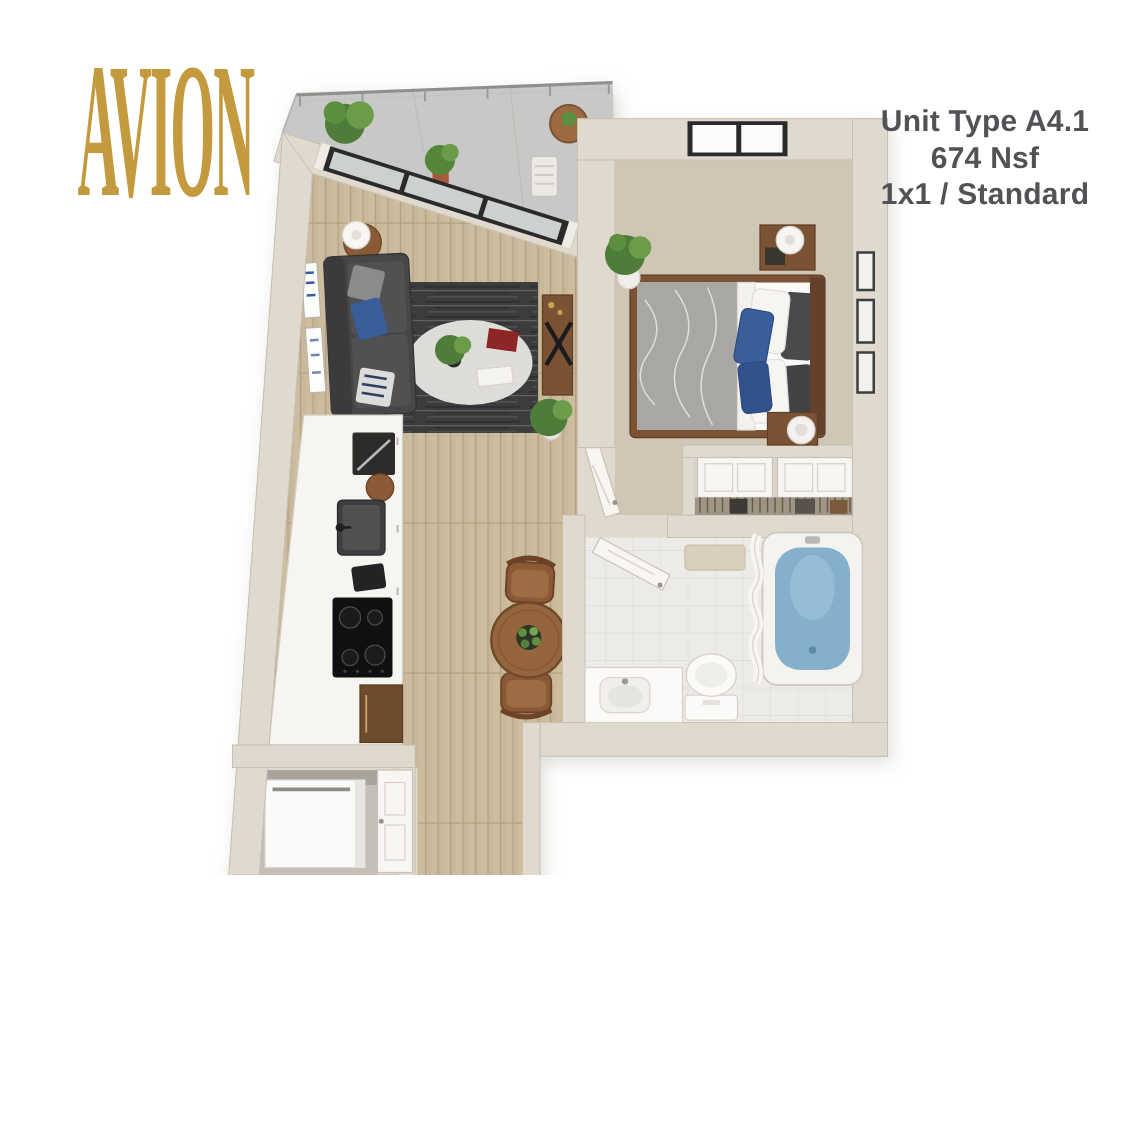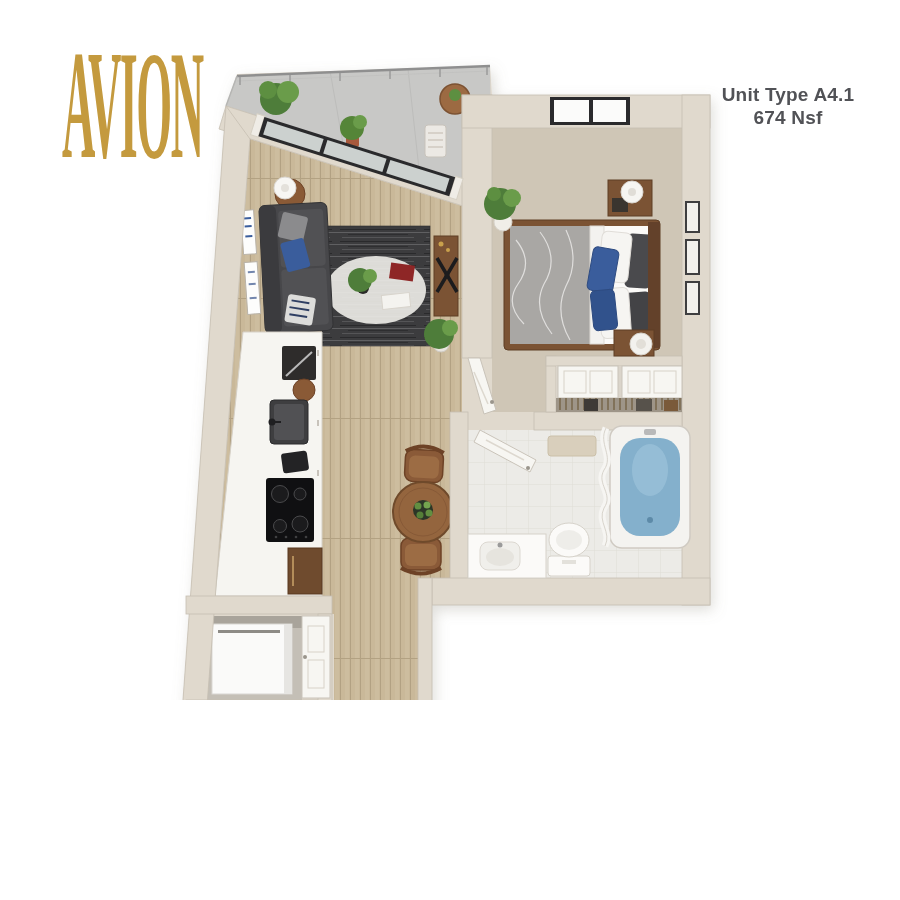--- a/index.html
+++ b/index.html
@@ -10,21 +10,21 @@
   }
   html,body{margin:0;padding:0;background:#fff;}
   .stage{position:relative;width:900px;height:700px;background:#ffffff;overflow:hidden;
          font-family:"Liberation Sans",sans-serif;}
   .stage svg{position:absolute;left:0;top:0;}
   .logo{position:absolute;left:62px;top:28px;width:140px;height:150px;pointer-events:none;}
   .logo span{display:inline-block;font-family:"Liberation Serif",serif;font-weight:bold;
        font-size:154px;line-height:1;color:var(--brand-gold);
        transform:scaleX(0.30);transform-origin:0 0;letter-spacing:-5px;white-space:nowrap;}
   .unit-info{position:absolute;top:84px;left:690px;width:196px;text-align:center;
-       font-size:19px;font-weight:700;color:var(--text-gray);line-height:1.2;letter-spacing:.2px;}
+       font-size:24px;font-weight:700;color:var(--text-gray);line-height:1.2;letter-spacing:.2px;}
   .footer-marks{position:absolute;left:112px;top:856px;width:680px;height:2px;
        background:repeating-linear-gradient(to right,#dcdcdc 0 2px,transparent 2px 46px);
        opacity:.55;}
   .wall{fill:var(--wall-cream);stroke:#c6bfb2;stroke-width:.8;}
   .door{fill:#f7f6f2;stroke:#c9c3b9;stroke-width:1;}
   .white-appl{fill:#fafaf9;stroke:#d9d7d3;stroke-width:1;}
 </style>
 </head>
 <body>
 
@@ -373,17 +373,18 @@
   </g>
 </svg>
 
 <div class="logo">
   <span>AVION</span>
 </div>
 
 <div class="unit-info">
   <div>Unit Type A4.1</div>
   <div>674 Nsf</div>
+  <div>1x1 / Standard</div>
 </div>
 
 <div class="footer-marks"></div>
 
 </div>
 
 </body></html>

